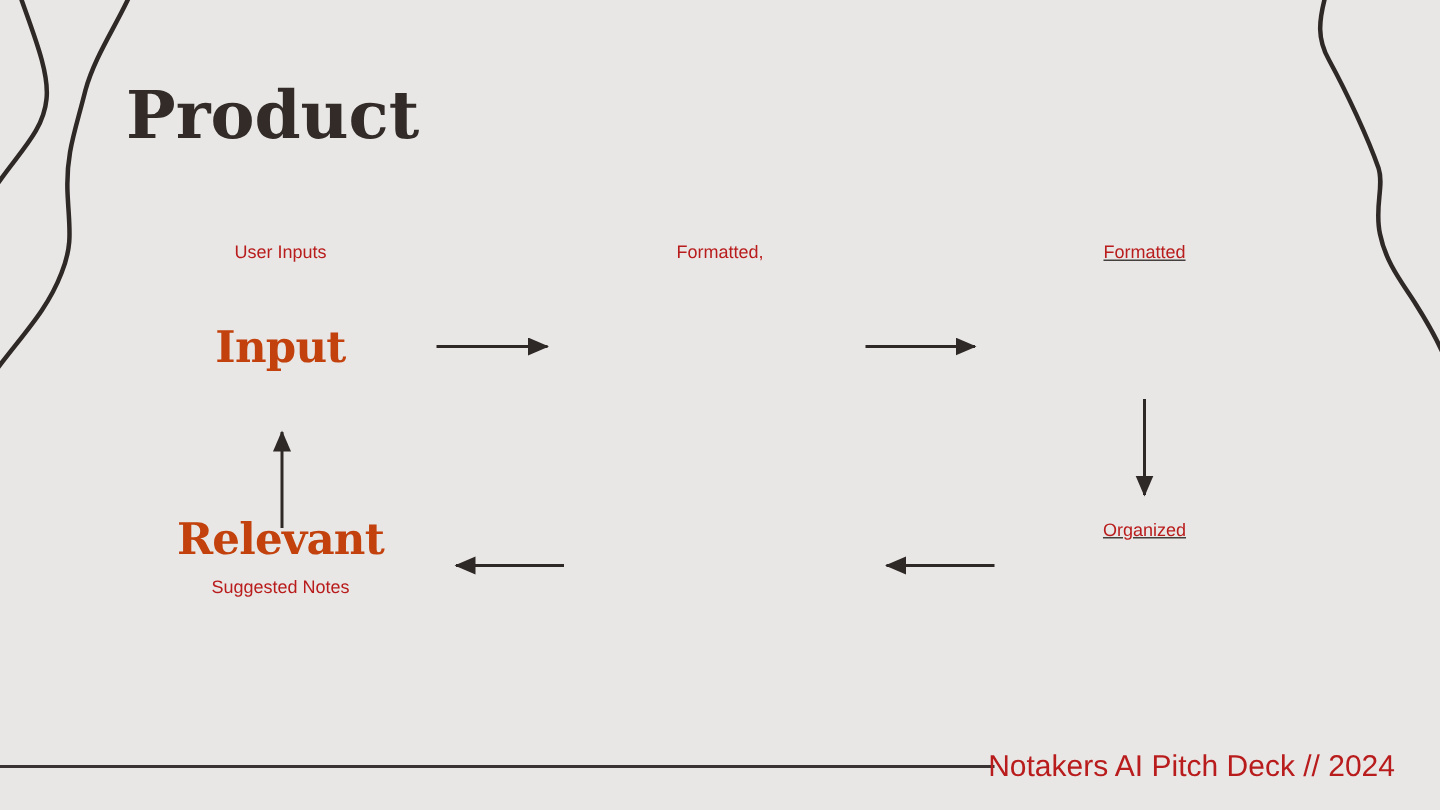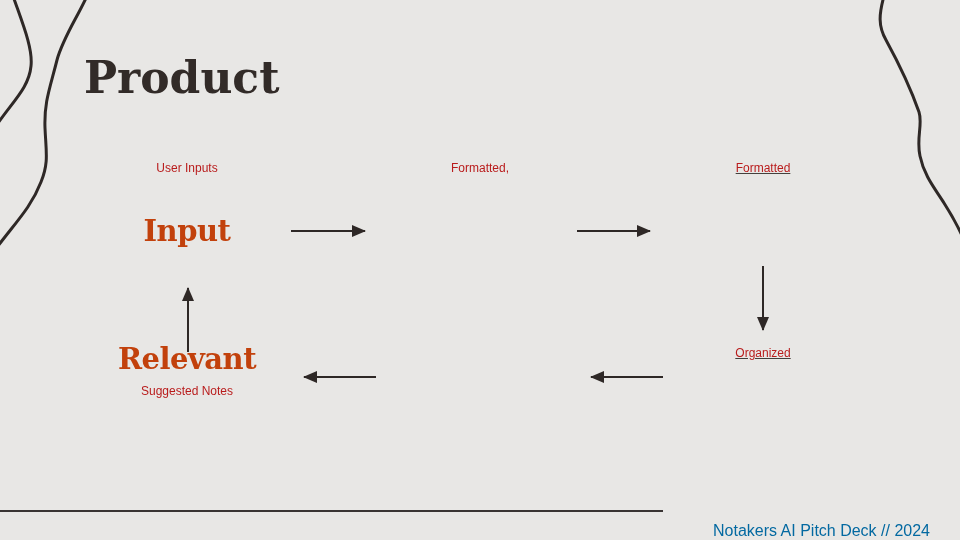--- a/index.html
+++ b/index.html
@@ -65,24 +65,23 @@
     left: 0;
     top: 510px;
     width: 663px;
     height: 2px;
     background: #393433;
   }
   .footer-text {
     position: absolute;
     right: 30px;
     top: 502px;
-    font-size: 16px;
+    font-size: 20px;
     line-height: 19px;
-    color: #0369a1;
-    margin-top: 19px;
+    color: #b91c1c;
   }
 </style>
 </head>
 <body>
 
 <div class="slide">
 
   <svg class="overlay" viewBox="0 0 960 540">
     <defs>
       <marker id="ah" markerWidth="7.5" markerHeight="7" refX="6.5" refY="3" orient="auto">

